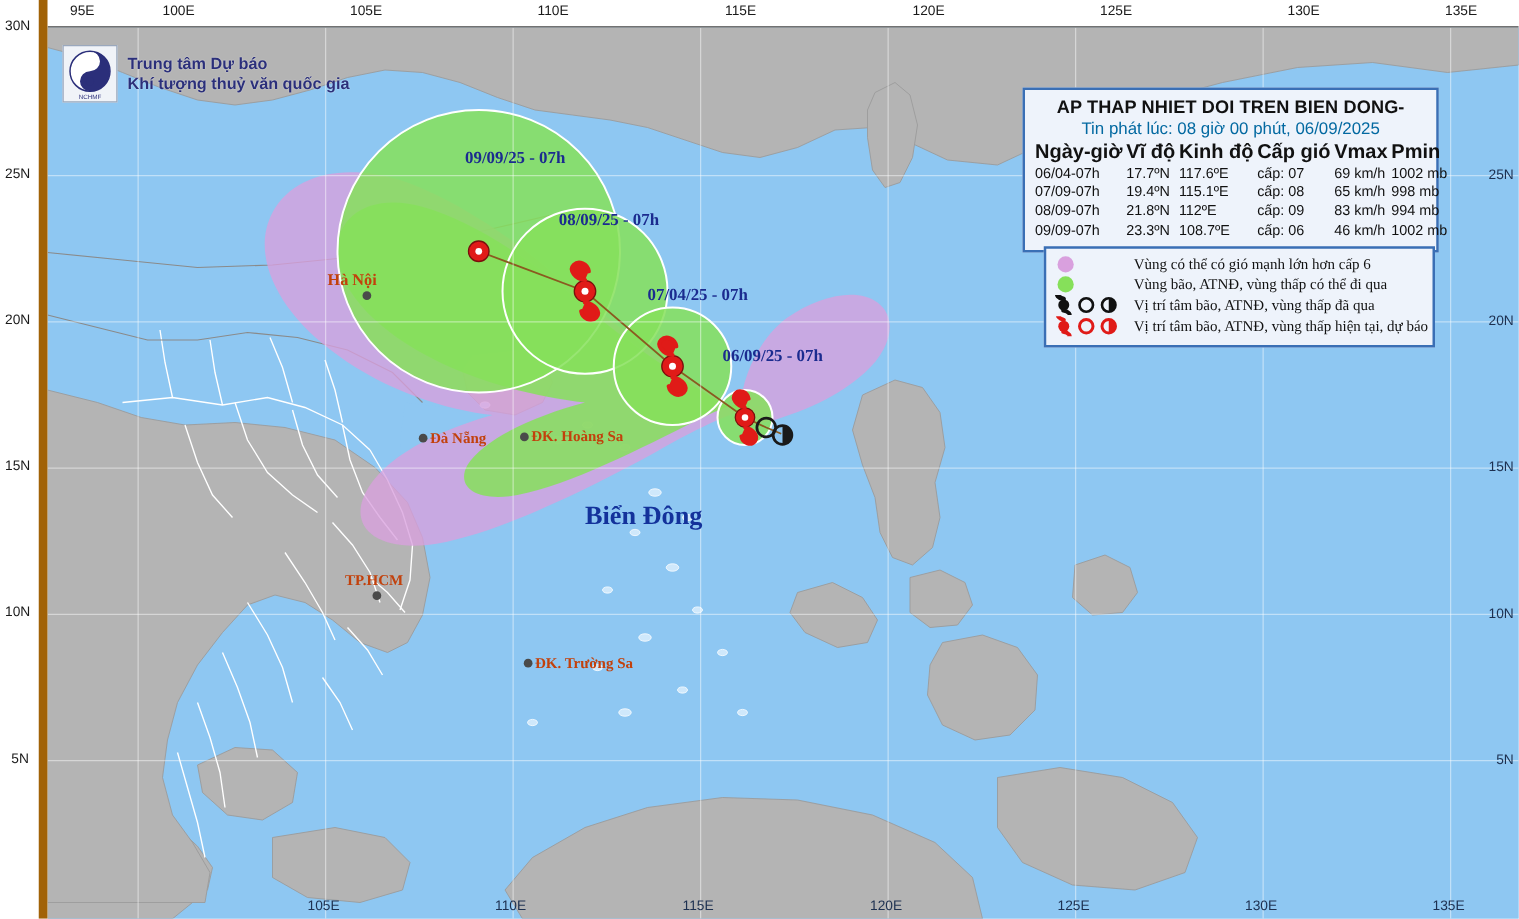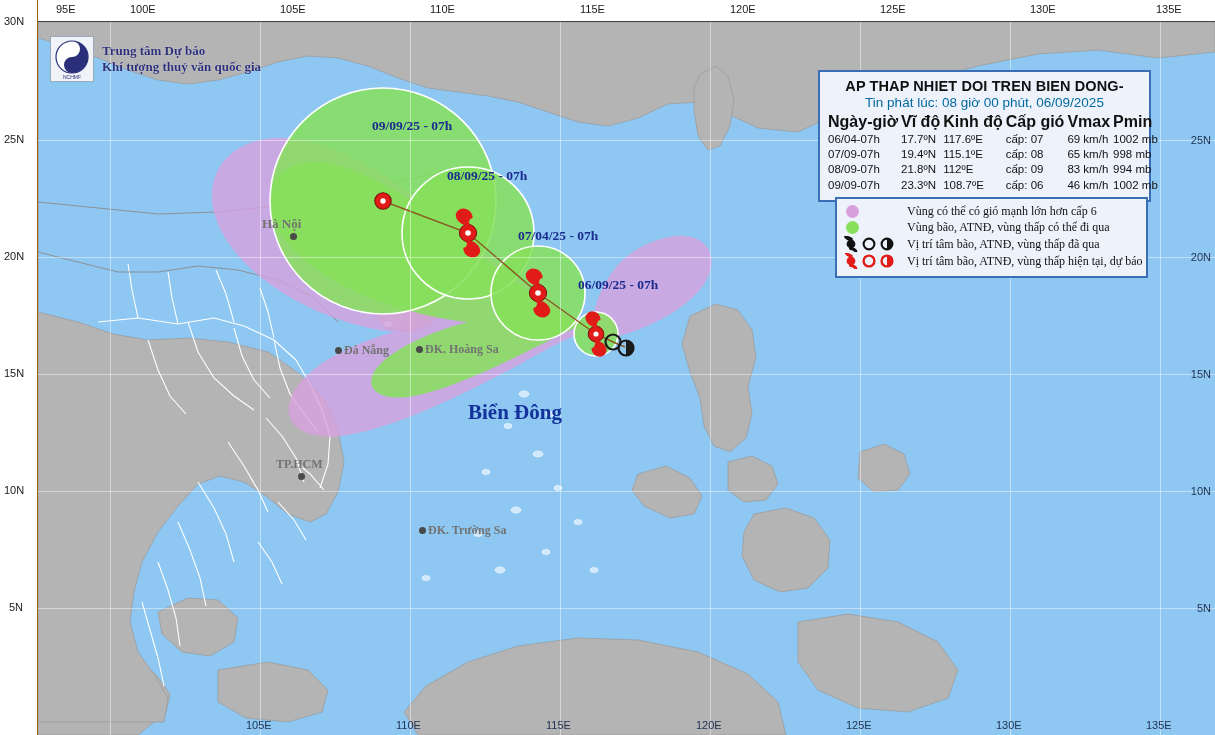--- a/index.html
+++ b/index.html
@@ -21,21 +21,21 @@
     position: absolute;
     left: 38px; right: 0px;
     height: 22px;
     background: #ffffff;
   }
   .axis-top { top: 0; border-bottom: 1px solid #444; }
   .axis-left {
     position: absolute;
     left: 0; top: 0; width: 38px; height: 735px;
     background: #ffffff;
-    border-right: 1px solid #a16207;
+    border-right: 7px solid #a16207;
   }
   .tick-label {
     position: absolute;
     font-size: 11px;
     color: #1a1a1a;
     font-family: "Liberation Sans", sans-serif;
     white-space: nowrap;
   }
 
   
@@ -71,35 +71,35 @@
     display: flex; align-items: center; gap: 8px;
     z-index: 40;
   }
   #logo-mark {
     width: 44px; height: 46px;
     background: #f0f3f8;
     border: 1px solid #9aa8bd;
     position: relative;
   }
   #logo-text {
-    font-family: Liberation Serif, serif;
+    font-family: Liberation Sans, sans-serif;
     font-weight: bold;
     font-size: 13px;
     color: #2b2f7a;
     line-height: 1.25;
     white-space: nowrap;
     text-shadow: 0 0 1px rgba(255,255,255,.8);
   }
 
   
   .place {
     position: absolute;
     font-family: "Liberation Serif", serif;
     font-weight: bold;
-    color: #737373;
+    color: #c2410c;
     white-space: nowrap;
     z-index: 30;
   }
   .place .dot {
     position: absolute;
     width: 7px; height: 7px;
     background: #4a4a4a;
     border-radius: 50%;
   }
   .sea-name {

